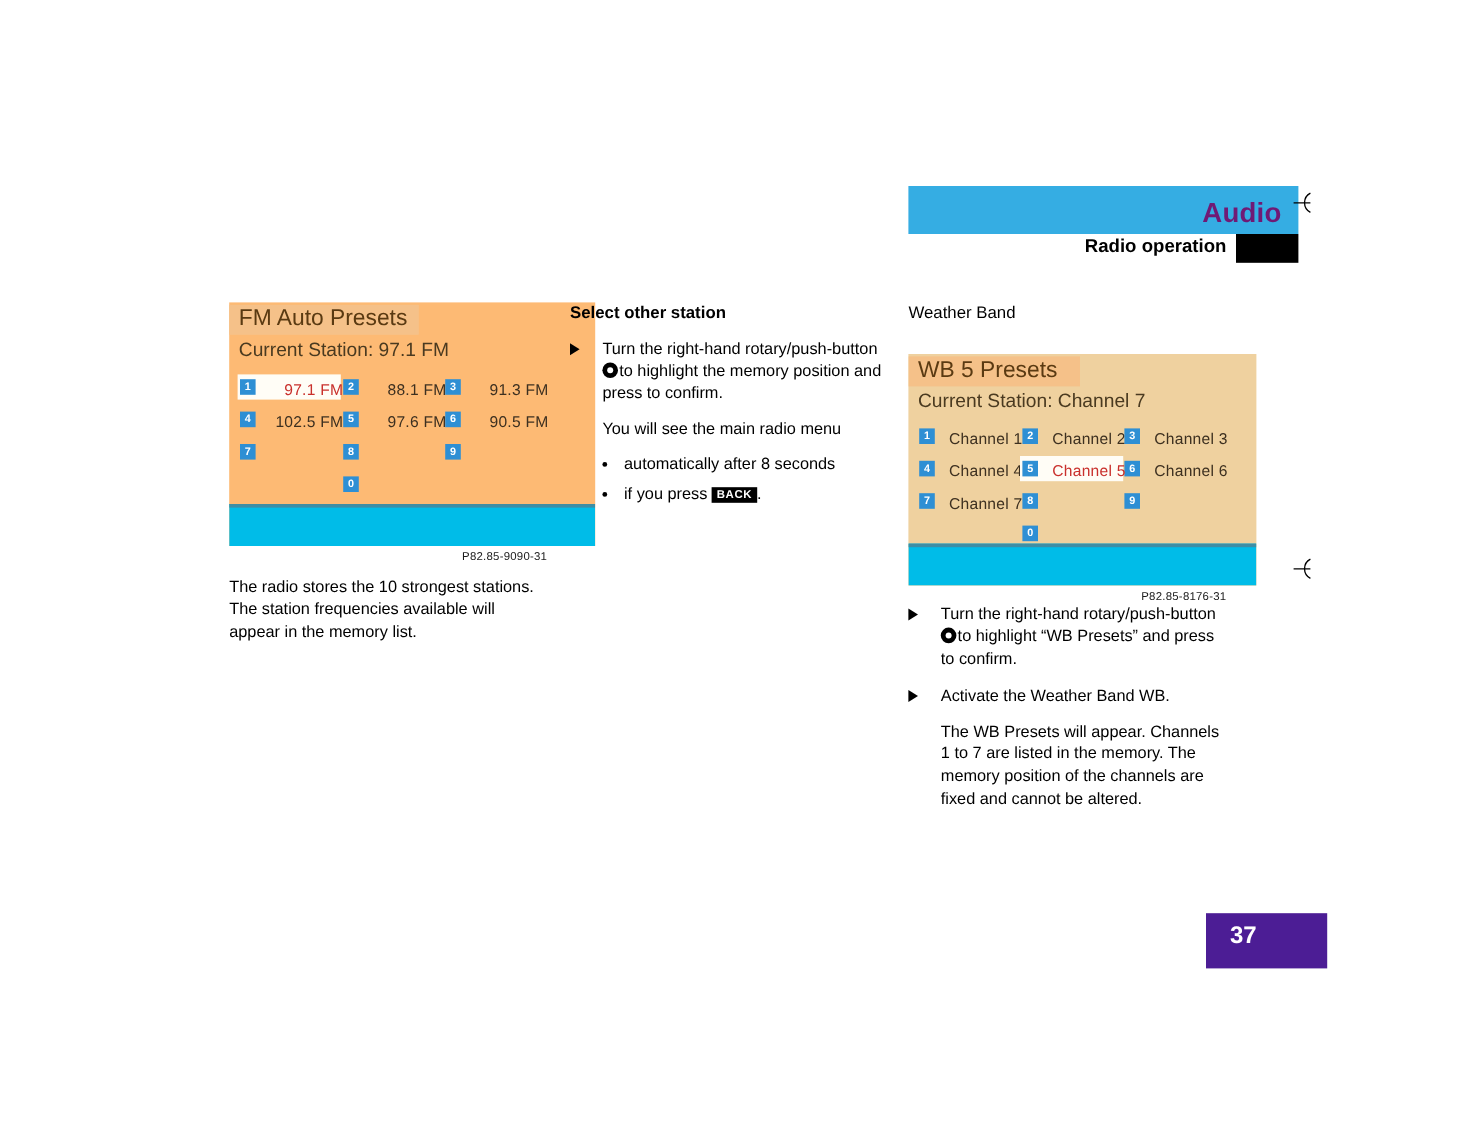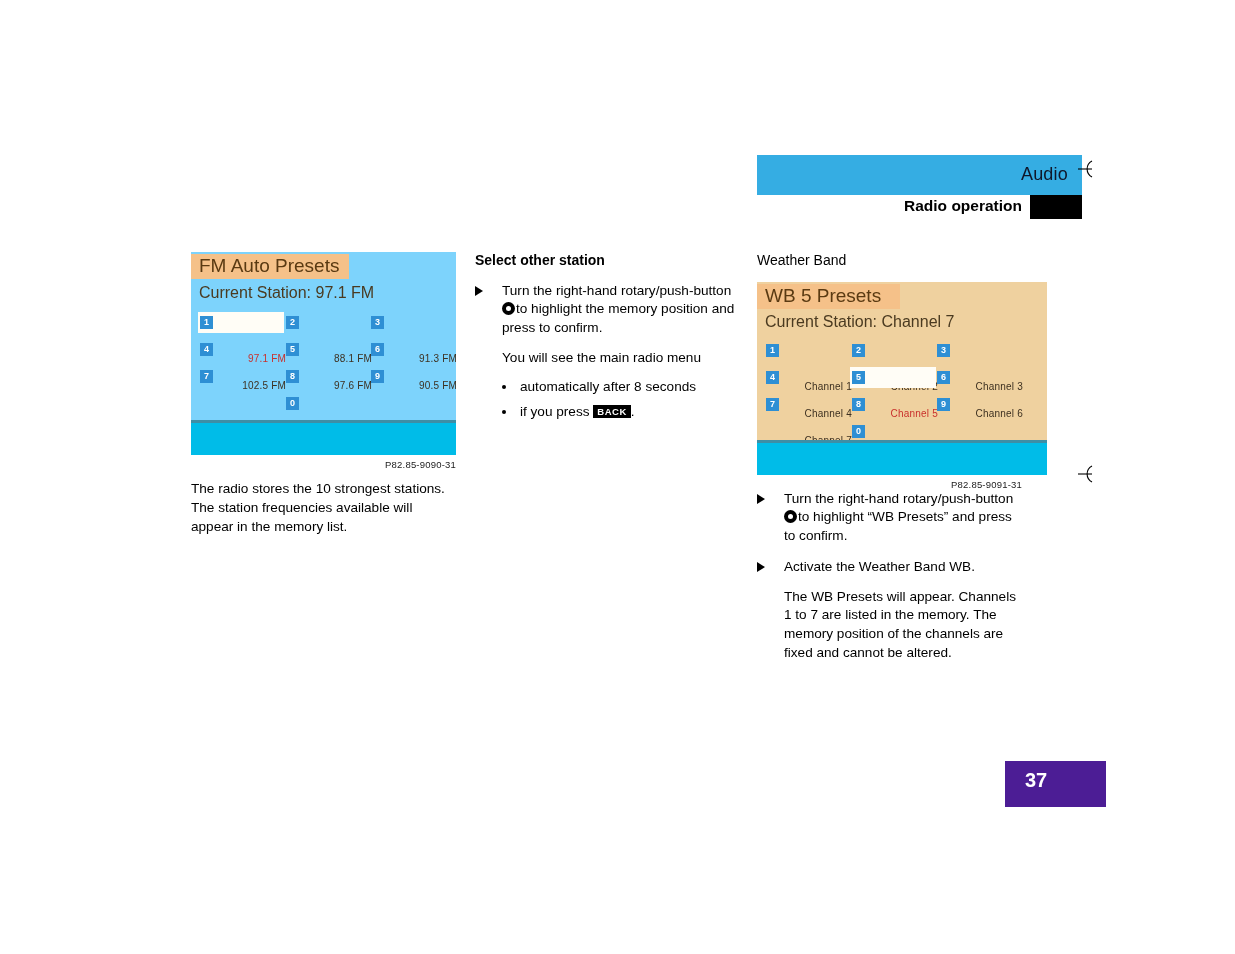--- a/index.html
+++ b/index.html
@@ -22,23 +22,23 @@
     left: 757px;
     top: 155px;
     width: 325px;
     height: 40px;
     background: #35ade3;
   }
   .header-title {
     position: absolute;
     right: 14px;
     top: 9px;
-    font-size: 18px;
-    font-weight: normal;
-    color: #0f172a;
+    font-size: 23px;
+    font-weight: bold;
+    color: #701a75;
     letter-spacing: 0.2px;
   }
   .subheader-row {
     position: absolute;
     left: 757px;
     top: 195px;
     width: 325px;
     height: 25px;
   }
   .subheader-title {
@@ -146,25 +146,24 @@
     color: #ffffff;
     font-size: 9px;
     font-weight: bold;
     text-align: center;
     line-height: 13px;
   }
   .preset-val {
     position: absolute;
     left: 18px;
     top: 3px;
-    font-size: 10px;
+    font-size: 13px;
     color: #3d3020;
     white-space: nowrap;
     letter-spacing: 0.2px;
-    margin-top: 36px;
   }
   .preset-cell.selected .preset-sel-bg {
     position: absolute;
     left: -2px;
     top: -2px;
     height: 21px;
     background: #fffdf6;
   }
   .preset-cell.selected .preset-val {
     color: #c9302c;
@@ -185,21 +184,21 @@
   .section-head {
     font-size: 14px;
     font-weight: bold;
     margin: 0 0 12px 0;
     line-height: 1.25;
   }
   .section-head-plain {
     font-size: 14px;
     font-weight: normal;
     font-style: normal;
-    margin: 0 0 12px 0;
+    margin: 0 0 25px 0;
     line-height: 1.25;
   }
   p.body {
     font-size: 13.6px;
     line-height: 1.38;
     margin: 0 0 11px 0;
   }
   .step {
     position: relative;
     padding-left: 27px;
@@ -323,21 +322,21 @@
 </div>
 <div class="reg-mark" style="left:1076px; top:768px;">
   <svg width="22" height="22" viewBox="0 0 22 22">
     <path d="M2 11 H16" stroke="#000" stroke-width="1.1" fill="none"></path>
     <path d="M16 3 A9 9 0 0 0 16 19" stroke="#000" stroke-width="1.1" fill="none"></path>
   </svg>
 </div>
 
 <div class="col col-left">
 
-  <div class="screen" id="fm-screen" style="background: #7dd3fc;">
+  <div class="screen" id="fm-screen" style="background: #fdba74; padding-left: 40px;">
     <div class="screen-titlebar" id="fm-titlebar" style="background: rgb(245, 193, 137); width: 158px;"></div>
     <div class="screen-title">FM Auto Presets</div>
     <div class="screen-current" id="fm-current" style="top: 32px;">Current Station: 97.1 FM</div>
     <div class="preset-grid" id="fm-grid" style="top: 62px;">
         <div class="preset-row" style="height: 27px;">
           <div class="preset-cell selected" style="left: 9px;">
             <div class="preset-sel-bg" style="width: 86px;"></div>
             <div class="preset-num">1</div>
             <div class="preset-val" style="left: 16px; width: 70px; text-align: right;">97.1 FM</div>
           </div>
@@ -464,21 +463,21 @@
           <div class="preset-cell" style="left: 95px;">
             <div class="preset-num">0</div>
           </div>
         </div>
       </div>
     <div class="screen-bottom" id="wb-bottom" style="background: rgb(0, 188, 232); height: 35px;">
       <div class="screen-bottom-edge"></div>
     </div>
   </div>
 
-  <div class="fig-caption">P82.85-9091-31</div>
+  <div class="fig-caption">P82.85-8176-31</div>
 
   <div class="step">
     <span class="tri"></span><span>Turn the right-hand rotary/push-button</span>
     <span class="knob"></span><span>to highlight “WB Presets” and press to confirm.</span>
   </div>
 
   <div class="step" style="margin-top:12px;">
     <span class="tri"></span><span>Activate the Weather Band WB.</span>
   </div>
 

